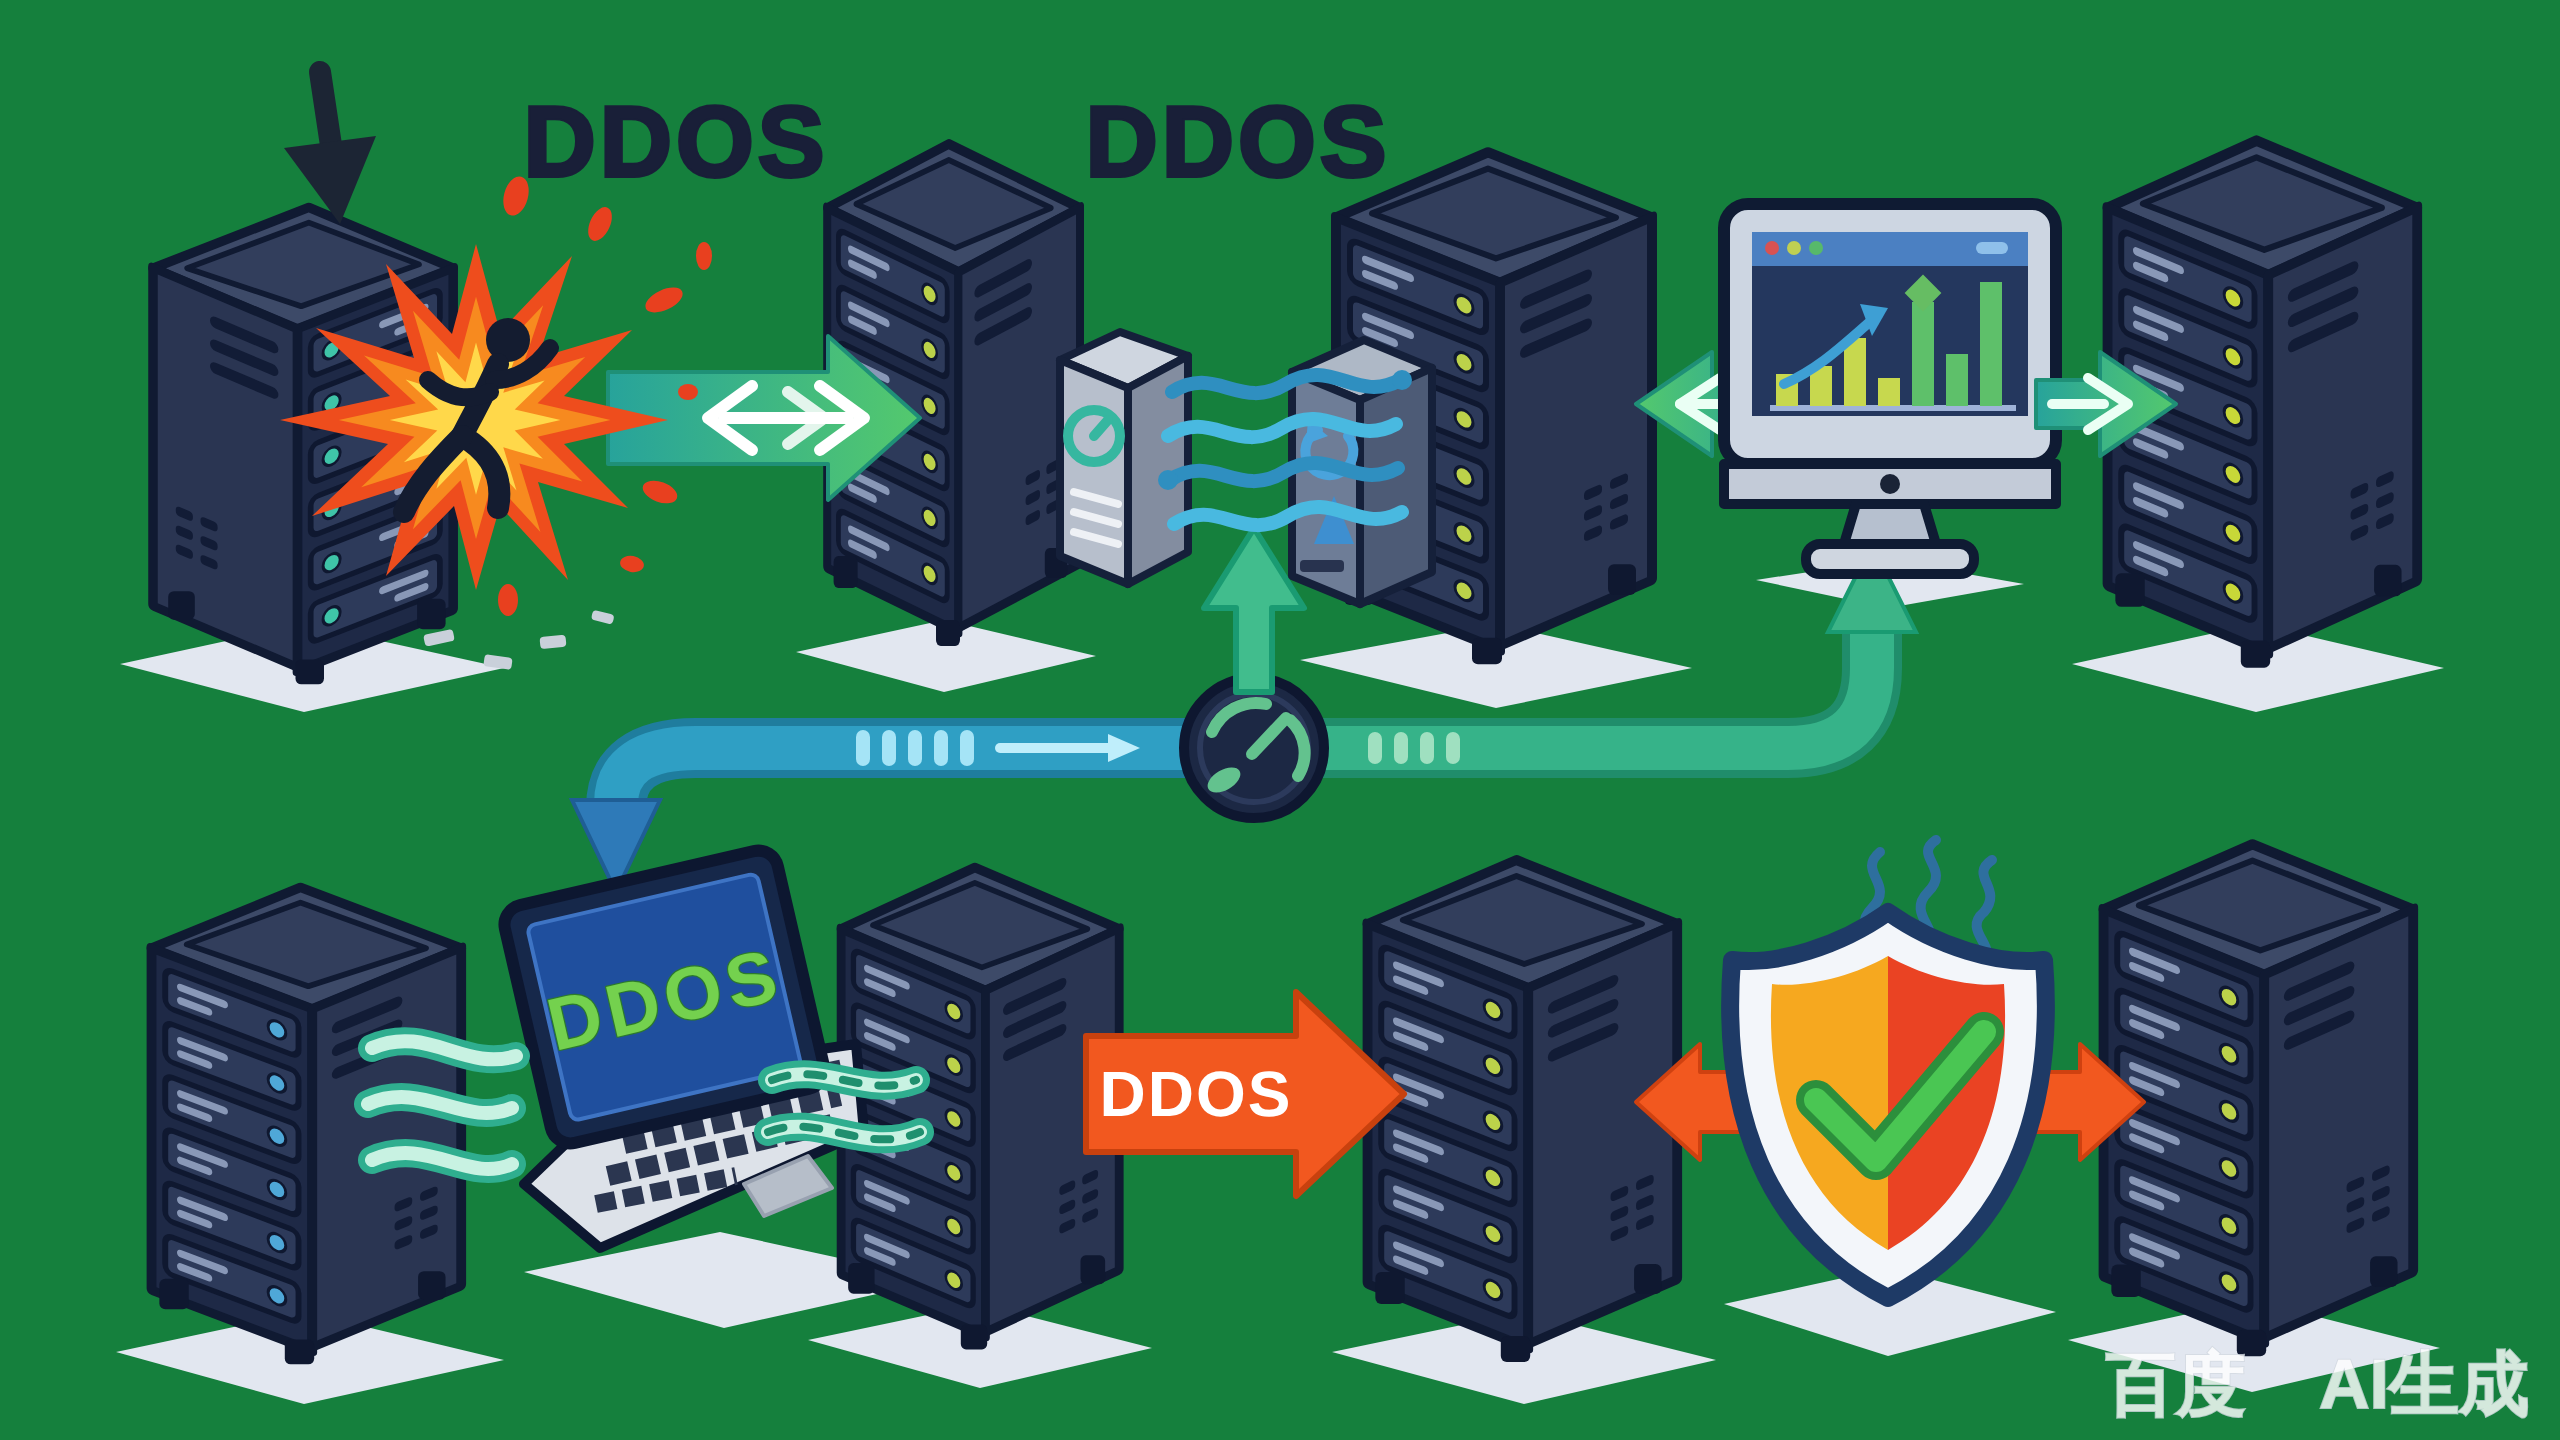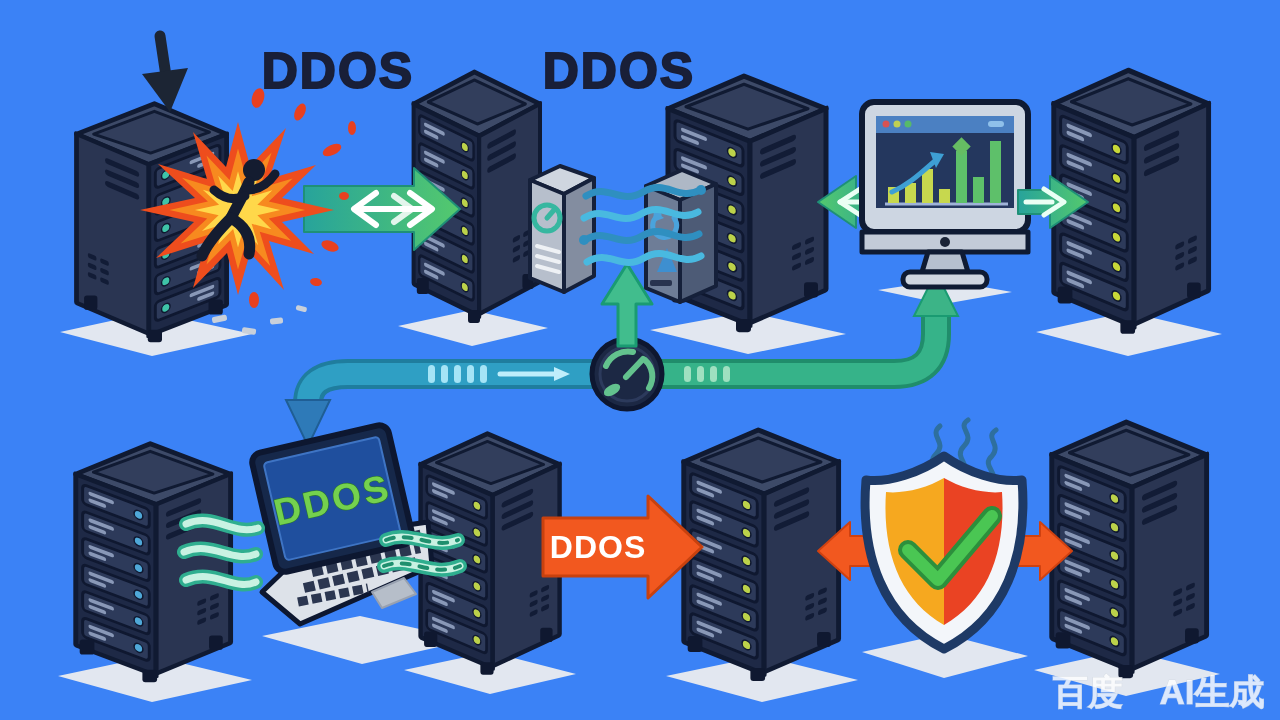--- a/index.html
+++ b/index.html
@@ -1,16 +1,16 @@
 <!DOCTYPE html>
 <html><head>
 <meta charset="utf-8">
 <style>
   html,body{margin:0;padding:0;background:#ffffff;}
-  .stage{position:relative;width:1280px;height:720px;overflow:hidden;background:#3b82f6;
+  .stage{position:relative;width:1280px;height:720px;overflow:hidden;background:#15803d;
          font-family:"Liberation Sans",sans-serif;}
   svg{display:block;}
   .heading{font-family:"Liberation Sans",sans-serif;font-weight:bold;font-size:50px;
            fill:#191f38;letter-spacing:2px;paint-order:stroke;stroke:#191f38;stroke-width:2px;}
   .arrow-label{font-family:"Liberation Sans",sans-serif;font-weight:bold;font-size:32px;
            fill:#ffffff;letter-spacing:1px;}
   .laptop-label{font-family:"Liberation Sans",sans-serif;font-weight:bold;font-size:37px;
            fill:#74d14e;letter-spacing:3px;paint-order:stroke;stroke:#2c7a2c;stroke-width:1.2px;}
   .watermark{font-family:"Liberation Sans",sans-serif;font-weight:bold;font-size:35px;
            fill:#ffffff;opacity:.82;paint-order:stroke;stroke:#d4dae2;stroke-width:1px;}

